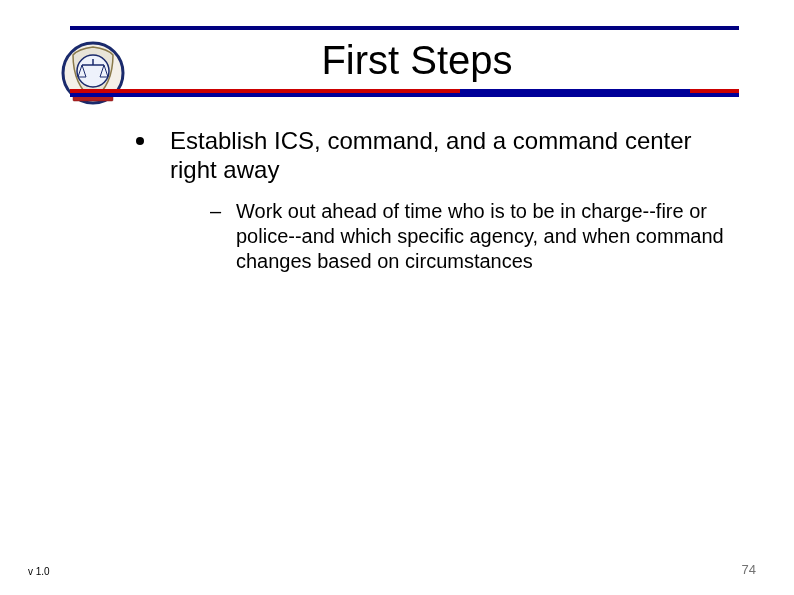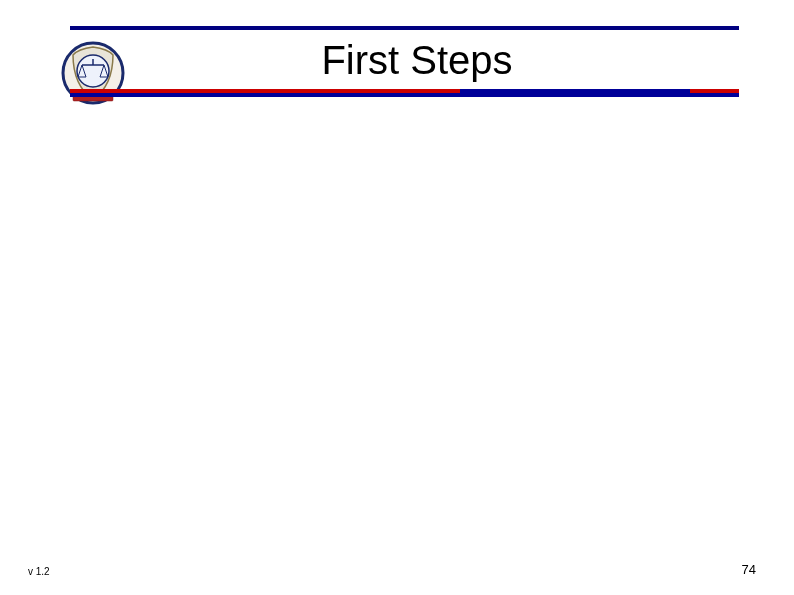--- a/index.html
+++ b/index.html
@@ -111,21 +111,21 @@
     left: 28px;
     bottom: 18px;
     font-size: 10px;
     color: #000;
   }
   .footer-right {
     position: absolute;
     right: 38px;
     bottom: 18px;
     font-size: 13px;
-    color: #000000;
+    color: #737373;
   }
 </style>
 </head>
 <body>
 
 <div class="header-area">
   <div class="top-rule"></div>
   <div class="logo">
     <svg viewBox="0 0 70 80">
       <ellipse cx="35" cy="38" rx="30" ry="30" fill="#f4f0e8" stroke="#1a2a6c" stroke-width="3"></ellipse>
@@ -141,17 +141,25 @@
   <h1 class="title">First Steps</h1>
   <div class="underline">
     <div class="red"></div>
     <div class="blue"></div>
     <div class="blue-over"></div>
   </div>
 </div>
 
 <div class="content">
   <ul class="level1">
+    <li>
+      <span>Establish ICS, command, and a command center right away</span>
+      <ul class="level2">
+        <li>
+          <span>Work out ahead of time who is to be in charge--fire or police--and which specific agency, and when command changes based on circumstances</span>
+        </li>
+      </ul>
+    </li>
   </ul>
 </div>
 
-<div class="footer-left">v 1.2</div>
+<div class="footer-left">v 1.0</div>
 <div class="footer-right">74</div>
 
 </body></html>

